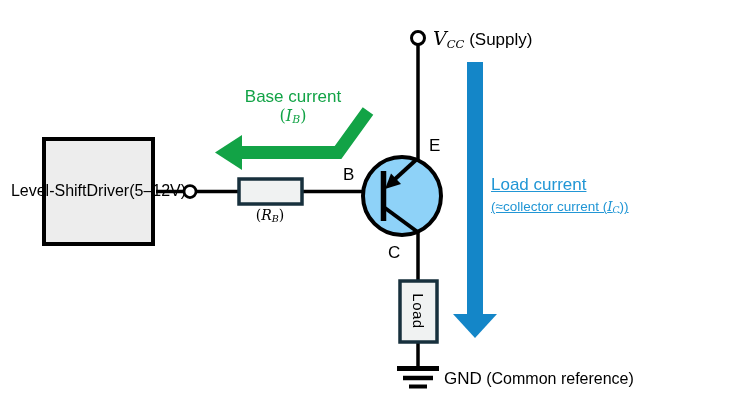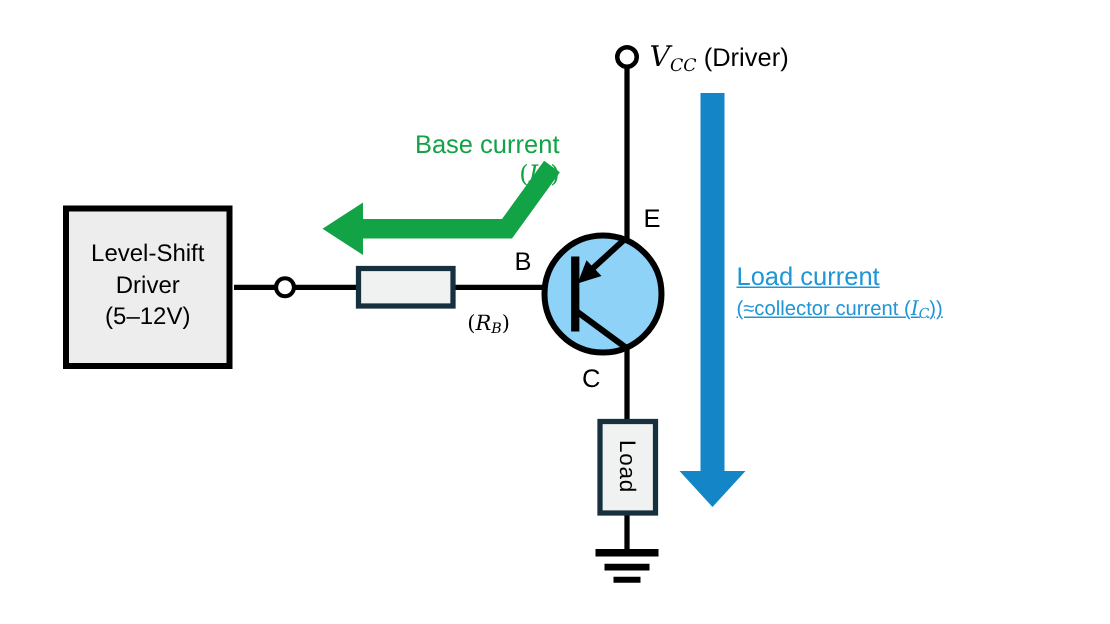--- a/index.html
+++ b/index.html
@@ -2,21 +2,21 @@
 <html><head>
 <meta charset="utf-8">
 <style>
   html,body { margin:0; padding:0; background:#ffffff; }
   .stage {
     position:relative; width:740px; height:416px; background:#ffffff;
     font-family:"Liberation Sans", sans-serif; color:#000; overflow:hidden;
   }
   .layer { position:absolute; left:0; top:0; }
   .label { position:absolute; white-space:nowrap; }
-  .center { text-align:right; }
+  .center { text-align:center; }
   .math  { font-family:"DejaVu Serif", serif; font-style:italic; }
   .serif { font-family:"DejaVu Serif", serif; }
   .sub   { font-size:0.68em; vertical-align:-0.22em;margin-top:33px; }
   .green { color:#12A346; }
   .blue  { color:#2196D5;text-decoration:underline; }
 
   
   .vcc-label { left:433px; top:27px; font-size:17px; }
   .vcc-label .sym { font-size:19px; }
 
@@ -24,21 +24,21 @@
   .base-current-label { left:213px; top:87px; width:160px; font-size:17px; line-height:1.18; }
   .base-current-label .mathline { font-size:16px; }
 
   
   .load-current-label { left:491px; top:175px; font-size:17px; line-height:1.2; }
   .load-current-label .subline { font-size:13.5px; margin-top:3px;text-align:right; }
 
   
   .driver-box-text {
     left:44px; top:139px; width:109px; height:105px;
-    display:flex; flex-direction:column; align-items:center; justify-content:center;
+    display:flex; flex-direction:row; align-items:center; justify-content:center;
     font-size:16px; line-height:1.3; text-align:center;
   }
 
   
   .base-resistor-label { left:200px; top:206px; width:140px; font-size:17px; line-height:1.2; }
   .base-resistor-label .mathline { font-size:14px; margin-top:1px; }
 
   
   .pin { font-size:17px; }
   .pin-b { left:343px; top:165px; }
@@ -88,21 +88,21 @@
 
     <rect x="400" y="281" width="37" height="61" fill="#F0F2F2" stroke-width="3.5" stroke="#17303D"></rect>
 
     <line x1="397" y1="368.5" x2="439" y2="368.5" stroke="#000" stroke-width="5"></line>
     <line x1="403" y1="378" x2="433" y2="378" stroke="#000" stroke-width="4.5"></line>
     <line x1="409" y1="386.5" x2="427" y2="386.5" stroke="#000" stroke-width="4"></line>
   </svg>
 
   <div class="label vcc-label">
     <span class="math sym">V</span><span class="math sub">CC</span>
-    <span>(Driver)</span>
+    <span>(Supply)</span>
   </div>
 
   <div class="label base-current-label center green">
     <div>Base current</div>
     <div class="mathline">
       <span class="serif">(</span><span class="math">I</span><span class="math sub">B</span><span class="serif">)</span>
     </div>
   </div>
 
   <div class="label load-current-label blue">
@@ -123,14 +123,18 @@
       <span class="serif">(</span><span class="math">R</span><span class="math sub">B</span><span class="serif">)</span>
     </div>
   </div>
 
   <div class="label pin pin-b">B</div>
   <div class="label pin pin-e">E</div>
   <div class="label pin pin-c">C</div>
 
   <div class="label load-text">Load</div>
 
+  <div class="label gnd-label">
+    <span class="gnd">GND</span>
+    <span>(Common reference)</span>
+  </div>
 
 </div>
 
 </body></html>

